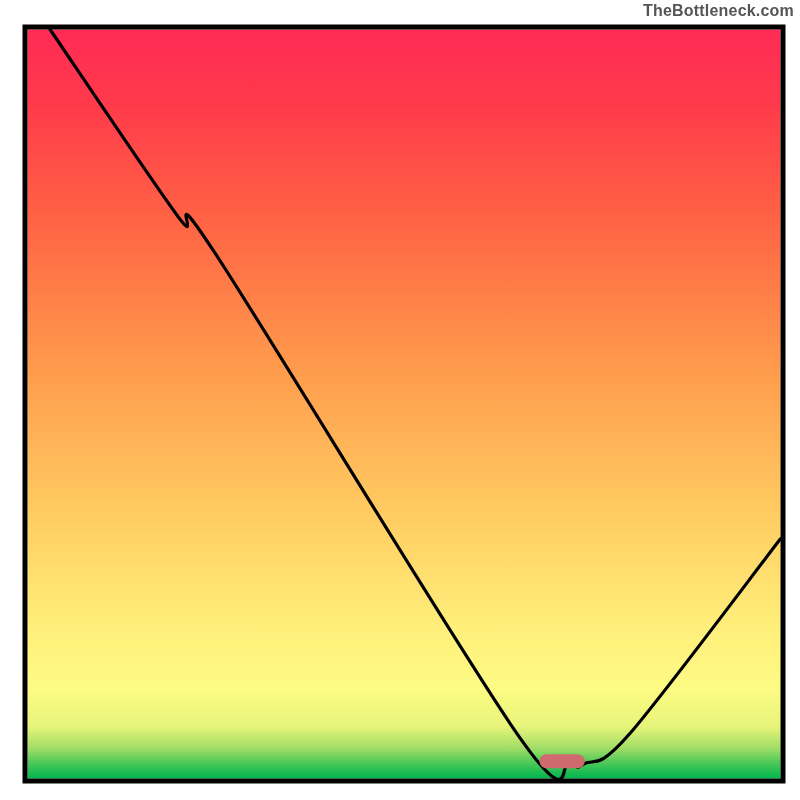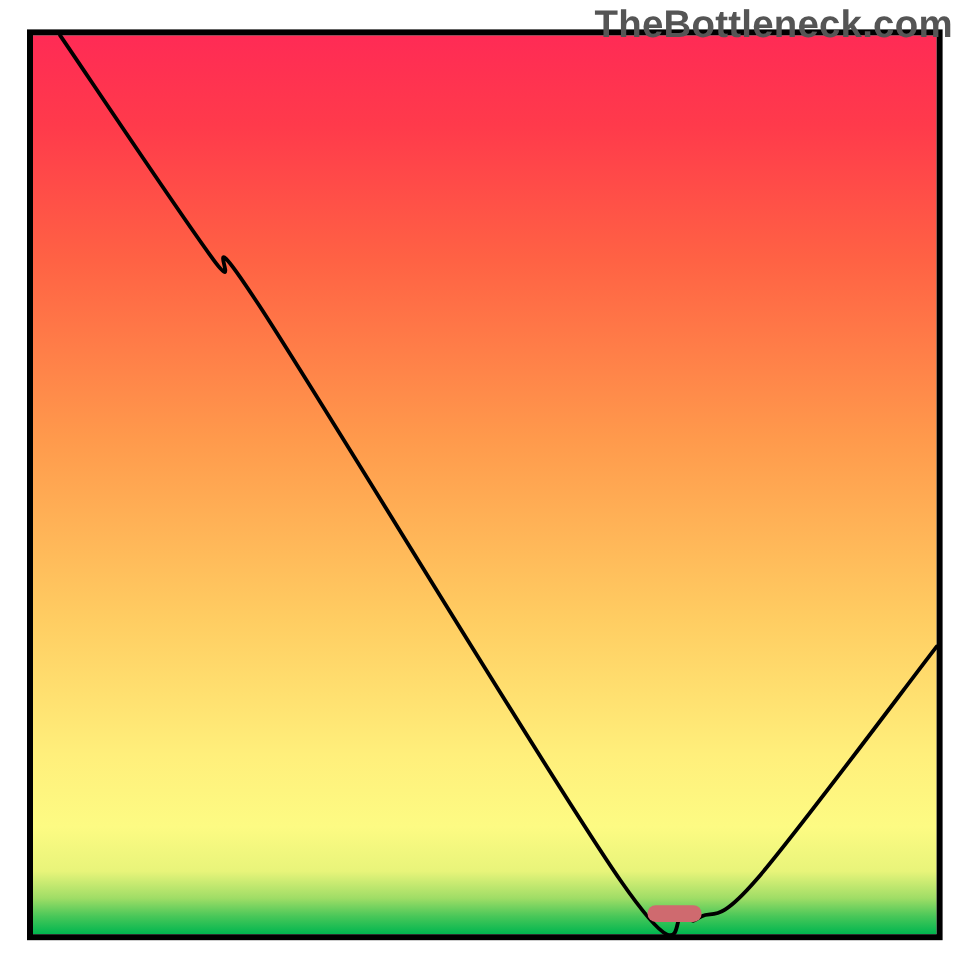--- a/index.html
+++ b/index.html
@@ -13,21 +13,21 @@
   }
   .chart-container {
     position: relative;
     width: 800px;
     height: 800px;
   }
   .watermark {
     position: absolute;
     top: 2px;
     right: 6px;
-    font-size: 32px;
+    font-size: 16px;
     font-weight: 600;
     color: #555555;
     letter-spacing: 0.2px;
     z-index: 20;
   }
   svg.plot {
     position: absolute;
     left: 0;
     top: 0;
   }

